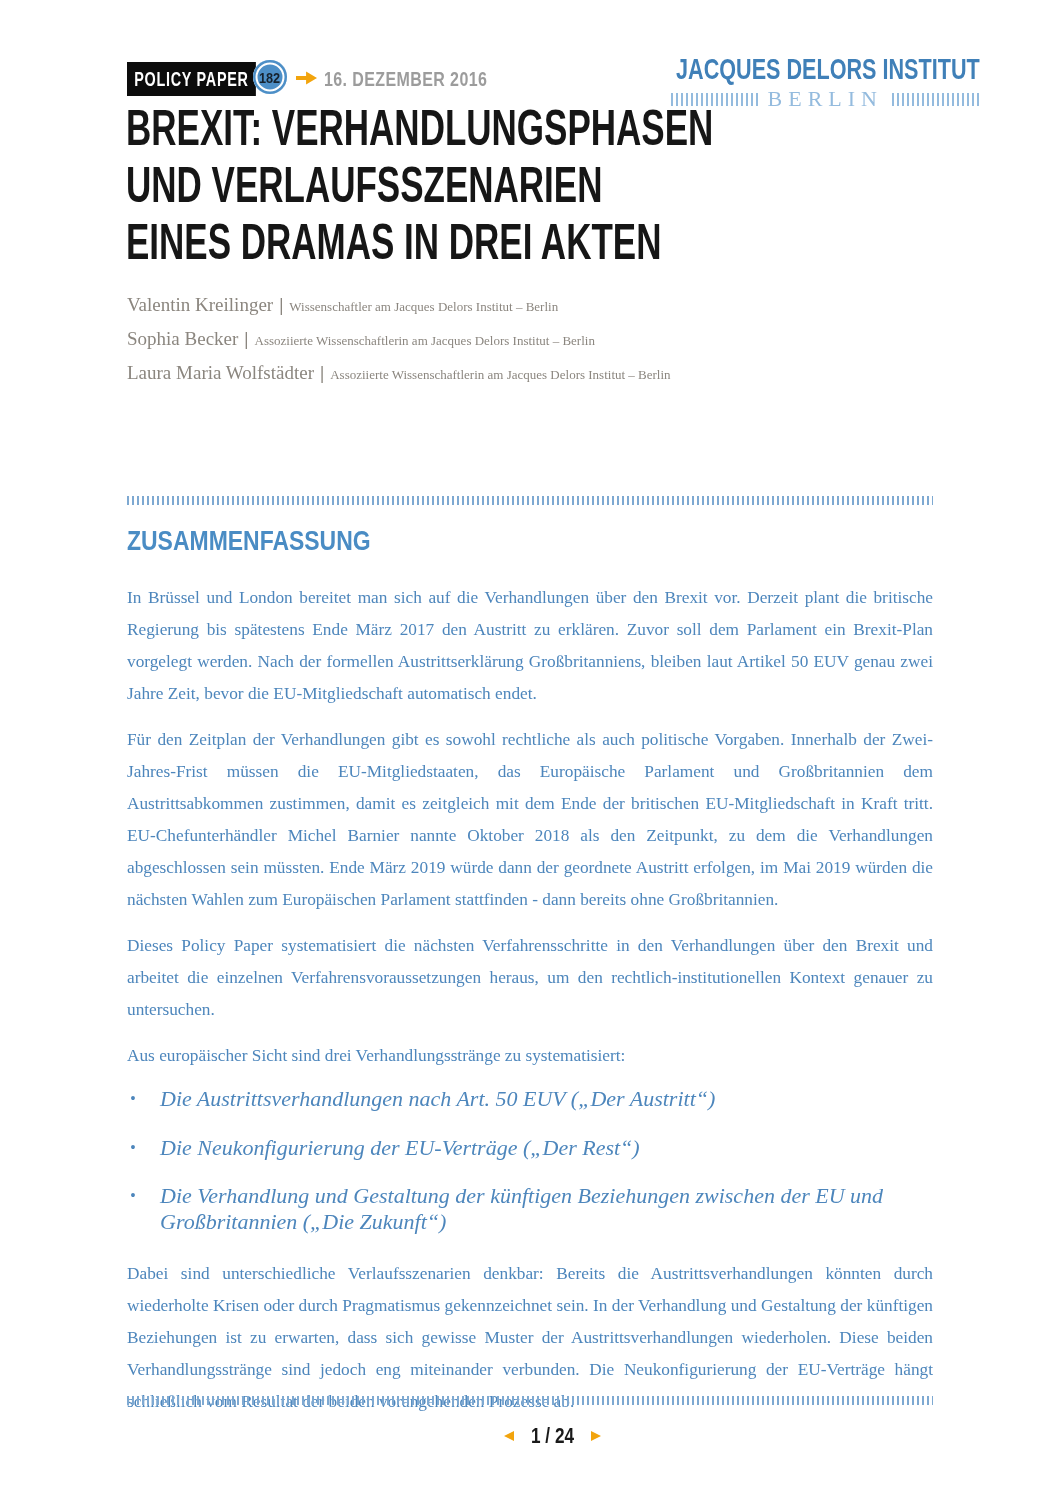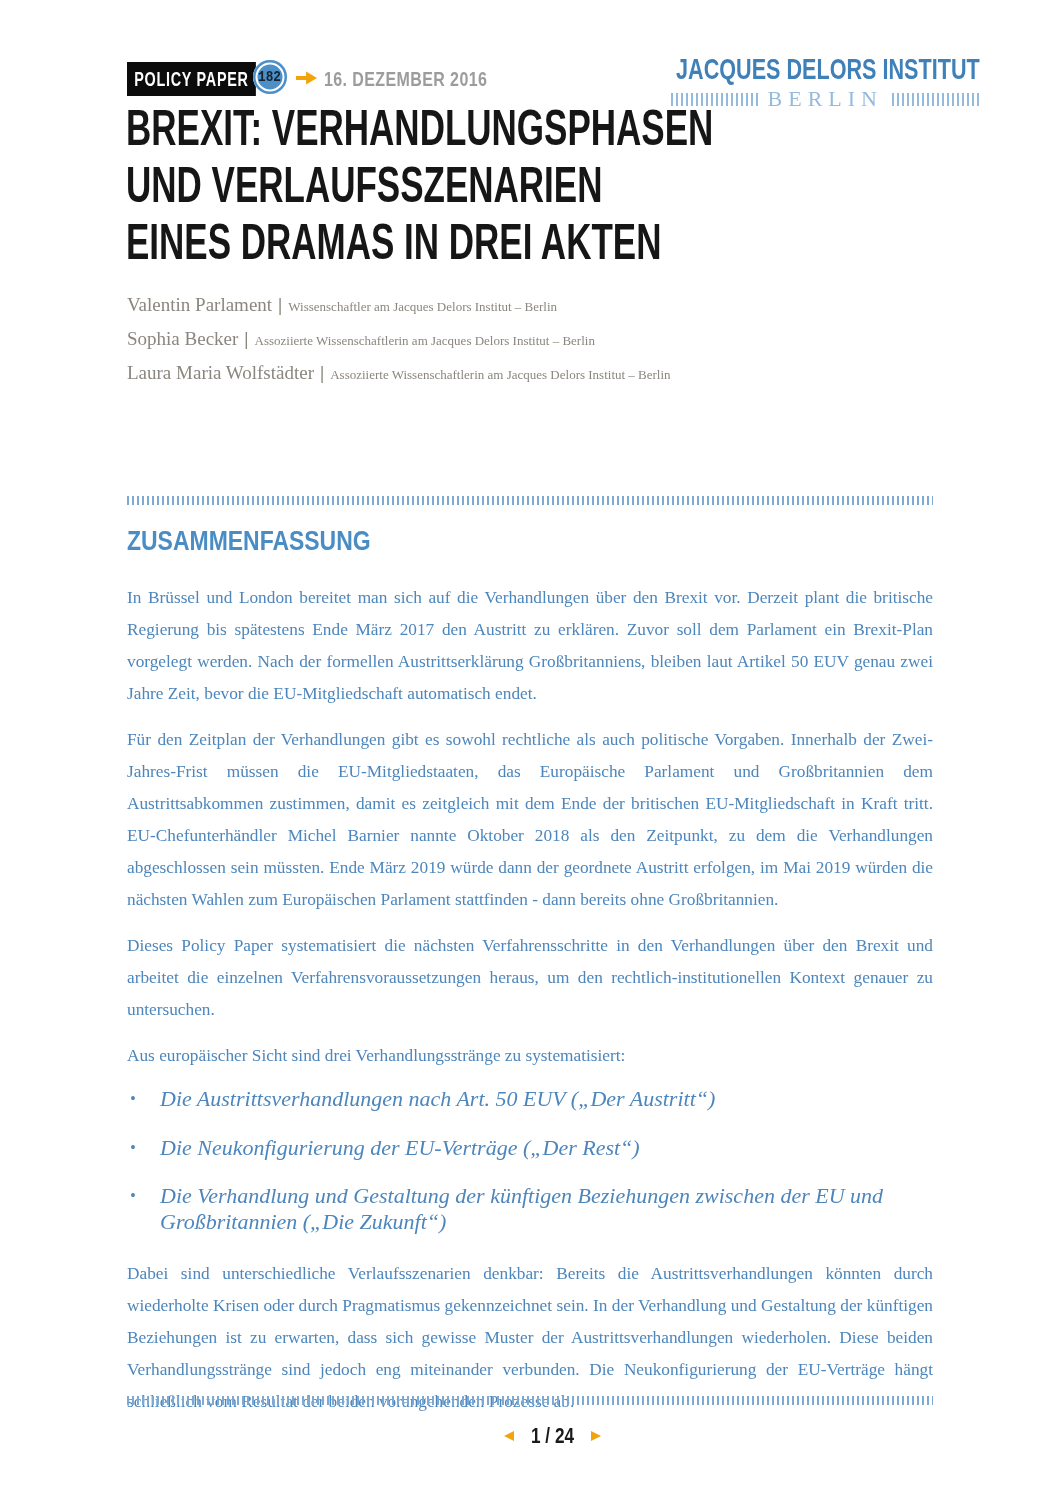--- a/index.html
+++ b/index.html
@@ -17,21 +17,21 @@
     font-size:20px; line-height:20px; padding:7px 10px;
     transform:scaleX(0.72); transform-origin:0 50%;
     white-space:nowrap; letter-spacing:1px;
   }
   .issue-circle {
     position:absolute; left:253px; top:60px;
     width:34px; height:34px; border-radius:50%;
     background:var(--circle_blue,#4d8fc7);
     box-shadow: inset 0 0 0 2.5px var(--circle_blue,#4d8fc7), inset 0 0 0 4.5px #ffffff;
     display:flex; align-items:center; justify-content:center;
-    font-family:Liberation Mono, monospace; font-weight:bold;
+    font-family:Liberation Sans, sans-serif; font-weight:bold;
     font-size:15px; color:#16222e;
   }
   .issue-circle span{ transform:scaleX(0.85); }
   .header-arrow {
     position:absolute; left:296px; top:71px;
     width:21px; height:14px; background:var(--accent_orange,#f2a40d);
     clip-path:polygon(0 36%, 48% 36%, 48% 4%, 100% 50%, 48% 96%, 48% 64%, 0 64%);
   }
   .pub-date {
     position:absolute; left:324px; top:65px;
@@ -136,21 +136,21 @@
   </div>
 
   <h1 class="doc-title">
     <div class="t-line">BREXIT: VERHANDLUNGSPHASEN</div>
     <div class="t-line">UND VERLAUFSSZENARIEN</div>
     <div class="t-line">EINES DRAMAS IN DREI AKTEN</div>
   </h1>
 
   <div class="authors">
     <div class="author-row">
-      <span class="author-name">Valentin Parlament</span><span class="author-sep">|</span><span class="author-role">Wissenschaftler am Jacques Delors Institut – Berlin</span>
+      <span class="author-name">Valentin Kreilinger</span><span class="author-sep">|</span><span class="author-role">Wissenschaftler am Jacques Delors Institut – Berlin</span>
     </div>
     <div class="author-row">
       <span class="author-name">Sophia Becker</span><span class="author-sep">|</span><span class="author-role">Assoziierte Wissenschaftlerin am Jacques Delors Institut – Berlin</span>
     </div>
     <div class="author-row">
       <span class="author-name">Laura Maria Wolfstädter</span><span class="author-sep">|</span><span class="author-role">Assoziierte Wissenschaftlerin am Jacques Delors Institut – Berlin</span>
     </div>
   </div>
 
   <div class="stripe-divider divider-top"></div>

